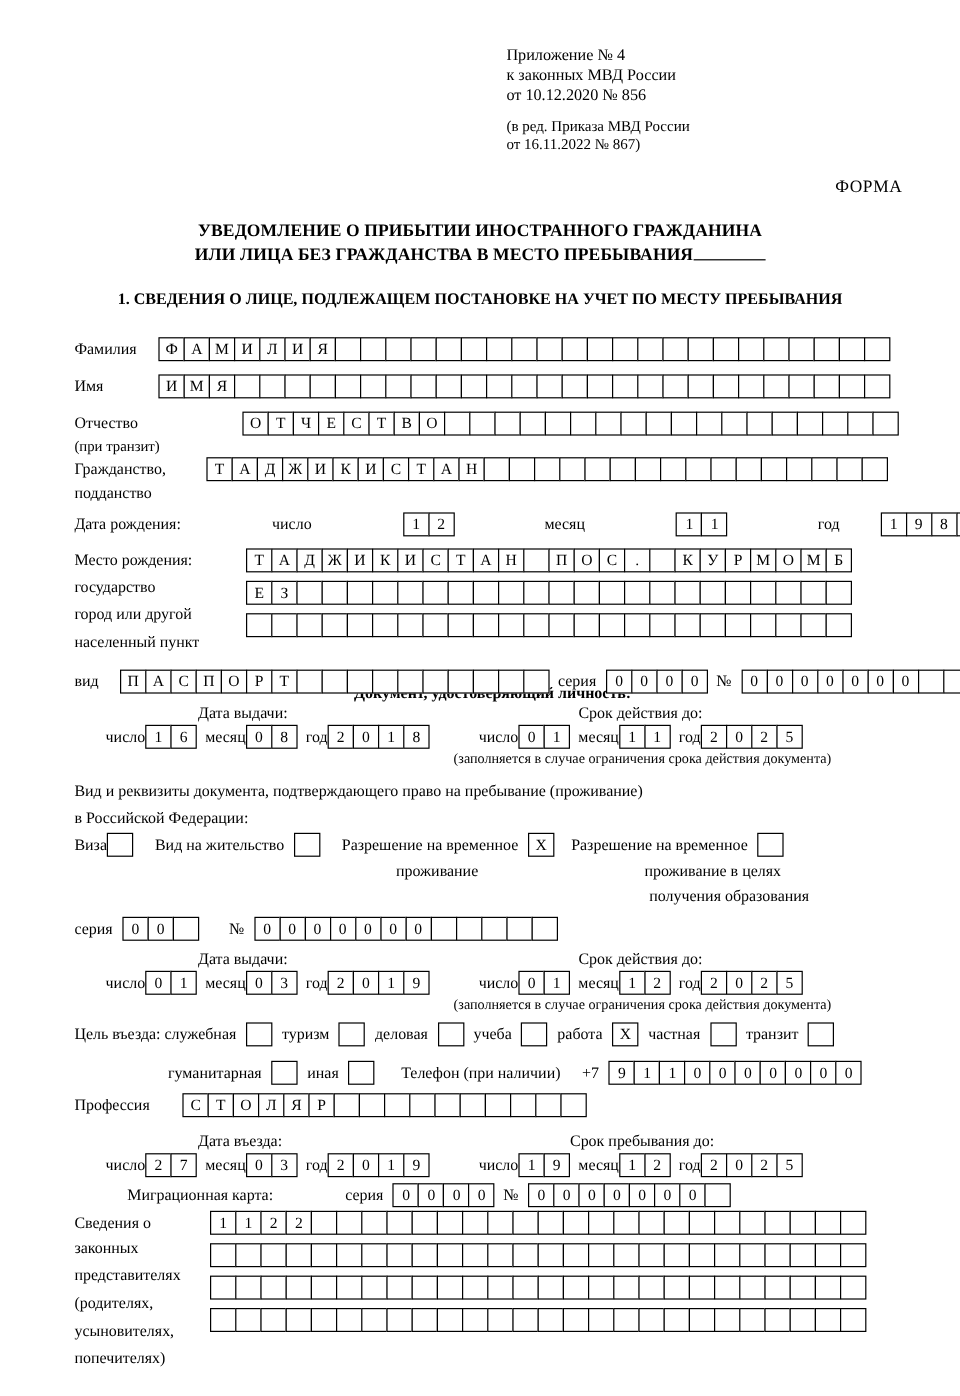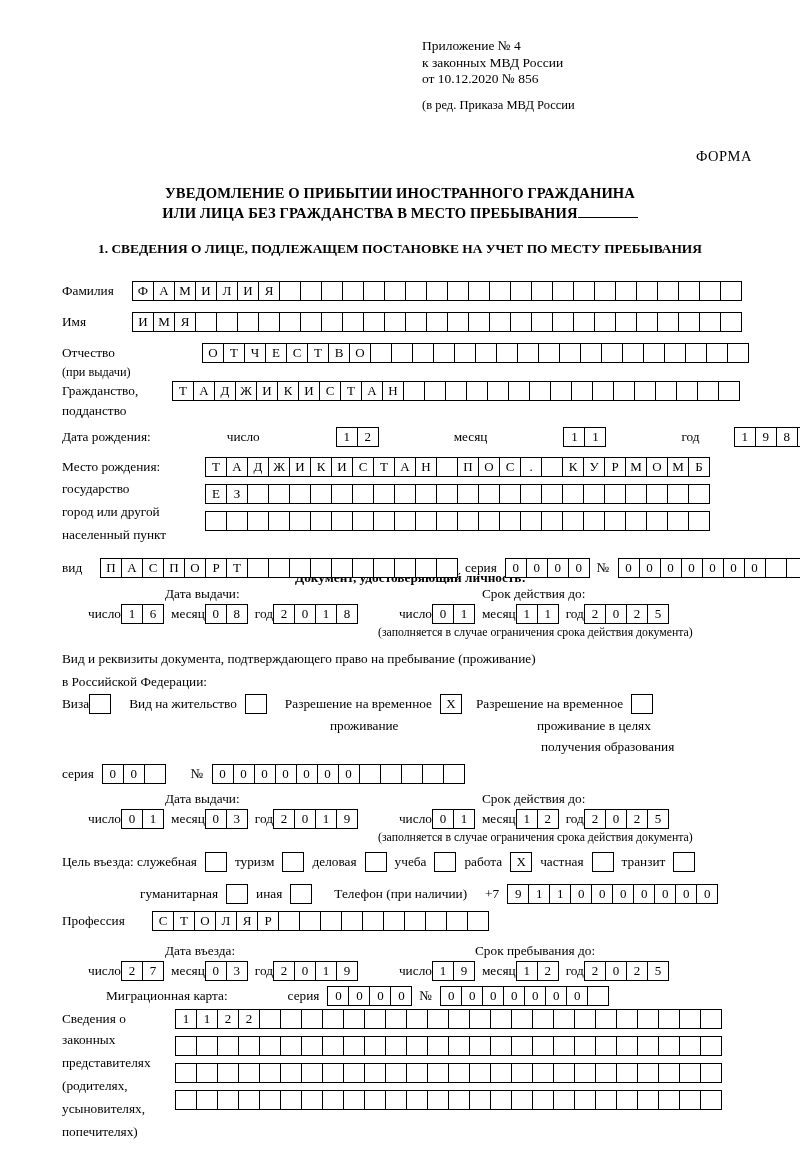--- a/index.html
+++ b/index.html
@@ -112,20 +112,21 @@
 <body>
 
 <div class="page">
 
   <div class="header-right">
     <div>Приложение № 4</div>
     <div>к законных МВД России</div>
     <div>от 10.12.2020 № 856</div>
     <div class="grp2">
       <div>(в ред. Приказа МВД России</div>
+      <div>от 16.11.2022 № 867)</div>
     </div>
   </div>
 
   <div class="forma">ФОРМА</div>
 
   <div class="title">
     <div>УВЕДОМЛЕНИЕ О ПРИБЫТИИ ИНОСТРАННОГО ГРАЖДАНИНА</div>
     <div><span>ИЛИ ЛИЦА БЕЗ ГРАЖДАНСТВА В МЕСТО ПРЕБЫВАНИЯ</span><span class="ul"></span></div>
   </div>
 
@@ -197,21 +198,21 @@
         <div class="bx"></div>
         <div class="bx"></div>
         <div class="bx"></div>
         <div class="bx"></div>
       </div>
   </div>
 
   <div class="row" style="top:343px; left:62px;">
     <div style="width:140px;">
       <div class="lbl">Отчество</div>
-      <div class="lbl small" style="line-height:18px;">(при выдачи)</div>
+      <div class="lbl small" style="line-height:18px;">(при транзит)</div>
     </div>
     <div class="boxes" id="patronymic-boxes">
         <div class="bx">О</div>
         <div class="bx">Т</div>
         <div class="bx">Ч</div>
         <div class="bx">Е</div>
         <div class="bx">С</div>
         <div class="bx">Т</div>
         <div class="bx">В</div>
         <div class="bx">О</div>

